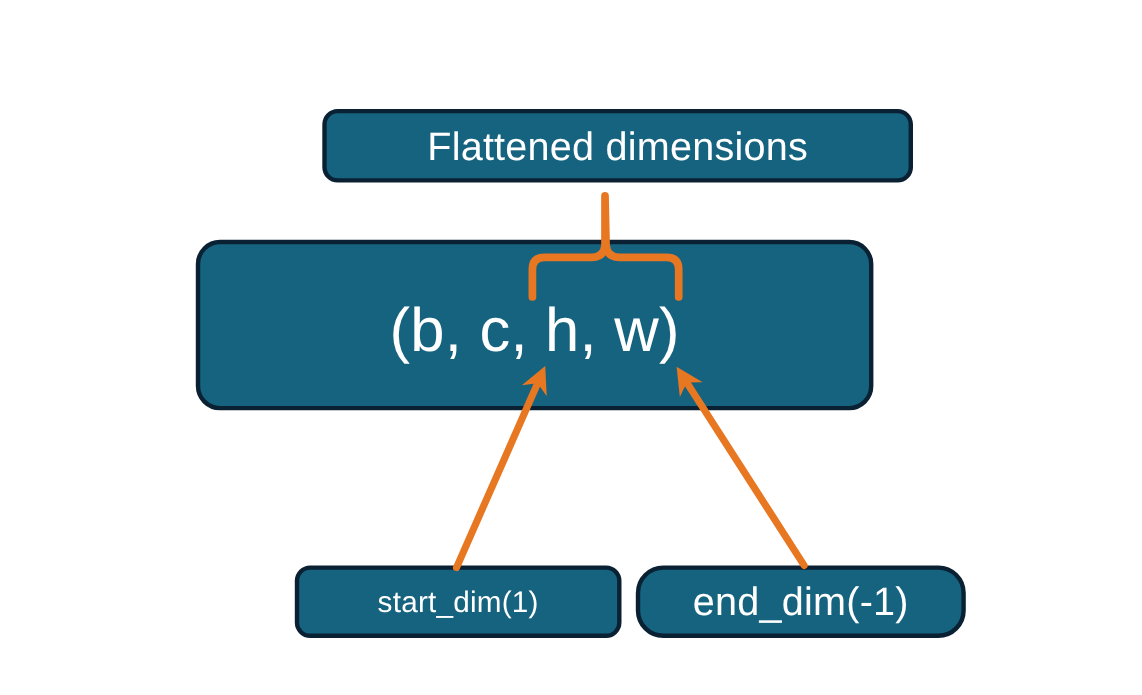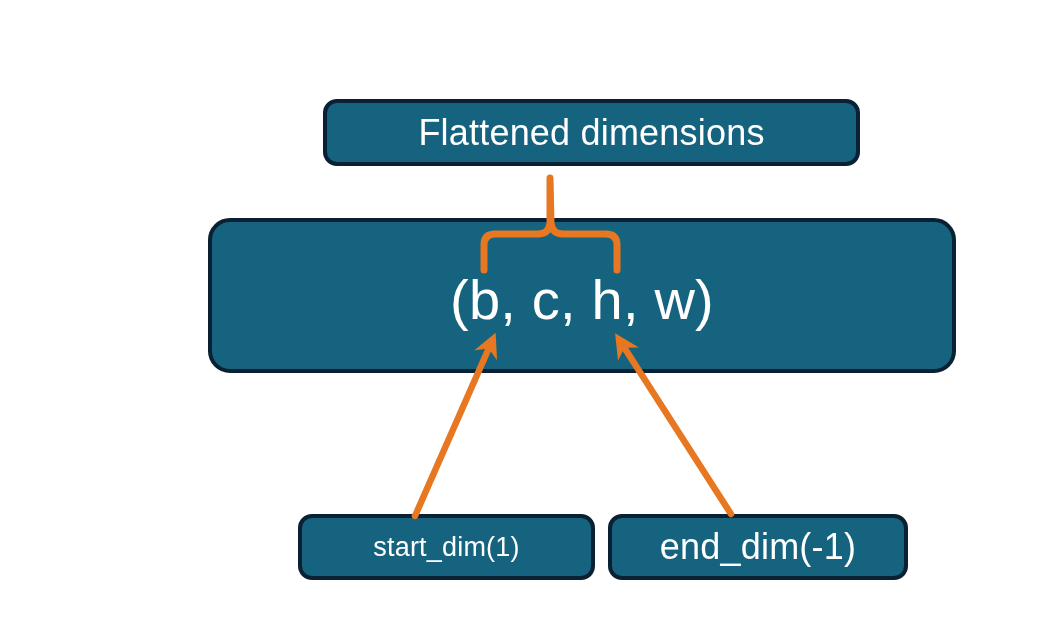--- a/index.html
+++ b/index.html
@@ -24,42 +24,41 @@
     background: #16637F;
     border: 4px solid #0A2133;
     border-radius: 14px;
     display: flex;
     align-items: center;
     justify-content: center;
     color: #ffffff;
     text-align: center;
     line-height: 1;
     z-index: 2;
-    margin-left: 30px;
   }
   .node-label {
     display: block;
     white-space: nowrap;
     font-weight: 400;
     letter-spacing: 0.2px;
   }
 
   
   #node-flattened {
     left: 293px;
     top: 99px;
     width: 537px;
     height: 67px;
   }
   #node-flattened .node-label { font-size: 36px; }
 
   #node-shape {
     left: 178px;
     top: 218px;
-    width: 748px;
+    width: 616px;
     height: 155px;
     border-radius: 22px;
   }
   #node-shape .node-label {
     font-size: 56px;
     transform: translateY(4px);
   }
 
   #node-start-dim {
     left: 268px;
@@ -67,20 +66,21 @@
     width: 297px;
     height: 66px;
   }
   #node-start-dim .node-label { font-size: 27px; }
 
   #node-end-dim {
     left: 578px;
     top: 514px;
     width: 300px;
     height: 66px;
+    border-radius: 25px;
   }
   #node-end-dim .node-label { font-size: 36px; }
 
   
   #connectors {
     position: absolute;
     left: 0;
     top: 0;
     width: 1038px;
     height: 632px;

